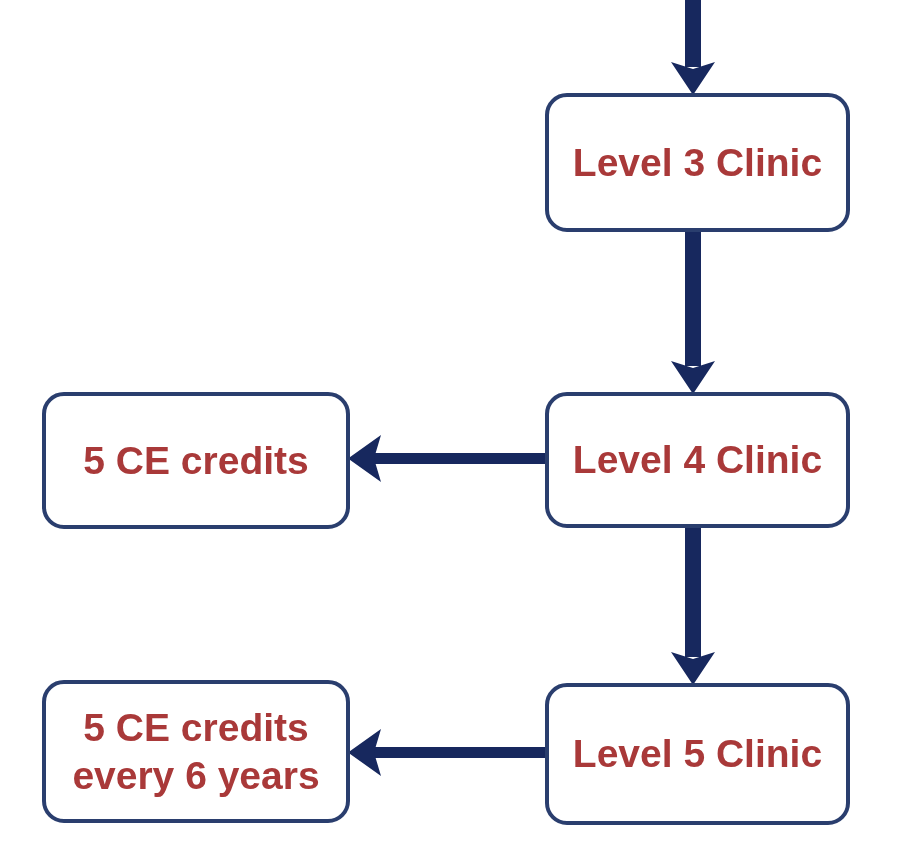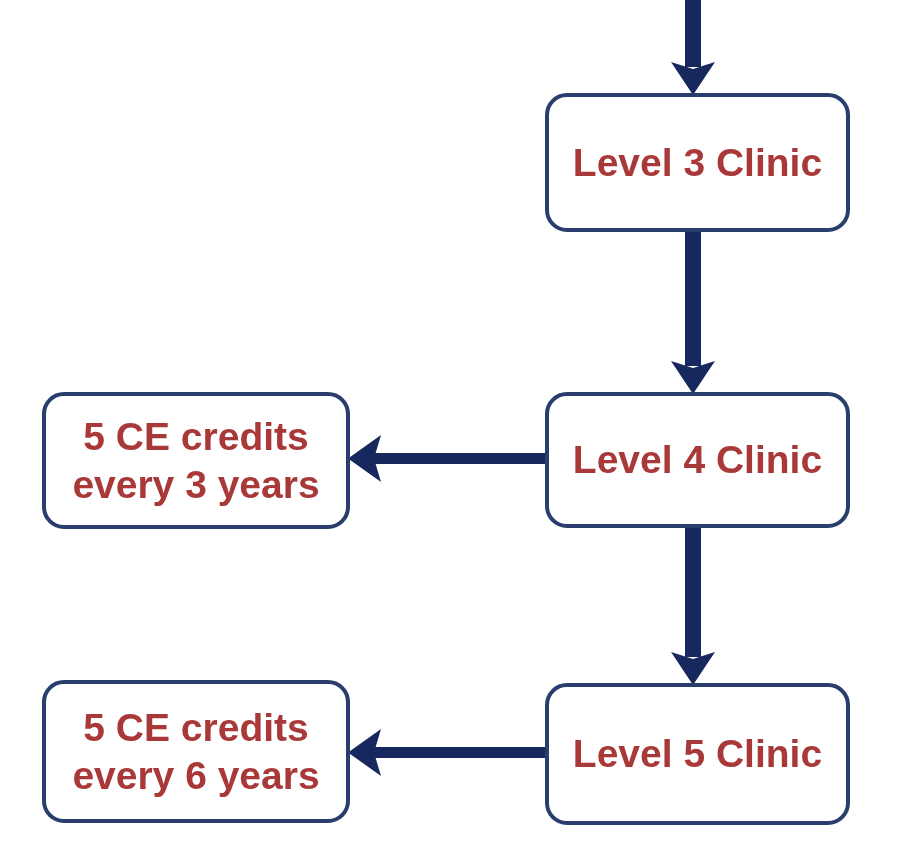--- a/index.html
+++ b/index.html
@@ -75,21 +75,20 @@
     <rect x="22" y="18" width="177" height="11"></rect>
     <polygon points="0,23.5 33,0 26,23.5 33,47"></polygon>
   </svg>
 
   <div class="node box-level3">
     <span>Level 3 Clinic</span>
   </div>
 
   <div class="node box-credits3">
     <span>5 CE credits</span>
-    <span>every 3 years</span>
   </div>
 
   <div class="node box-level4">
     <span>Level 4 Clinic</span>
   </div>
 
   <div class="node box-credits4">
     <span>5 CE credits</span>
     <span>every 6 years</span>
   </div>

